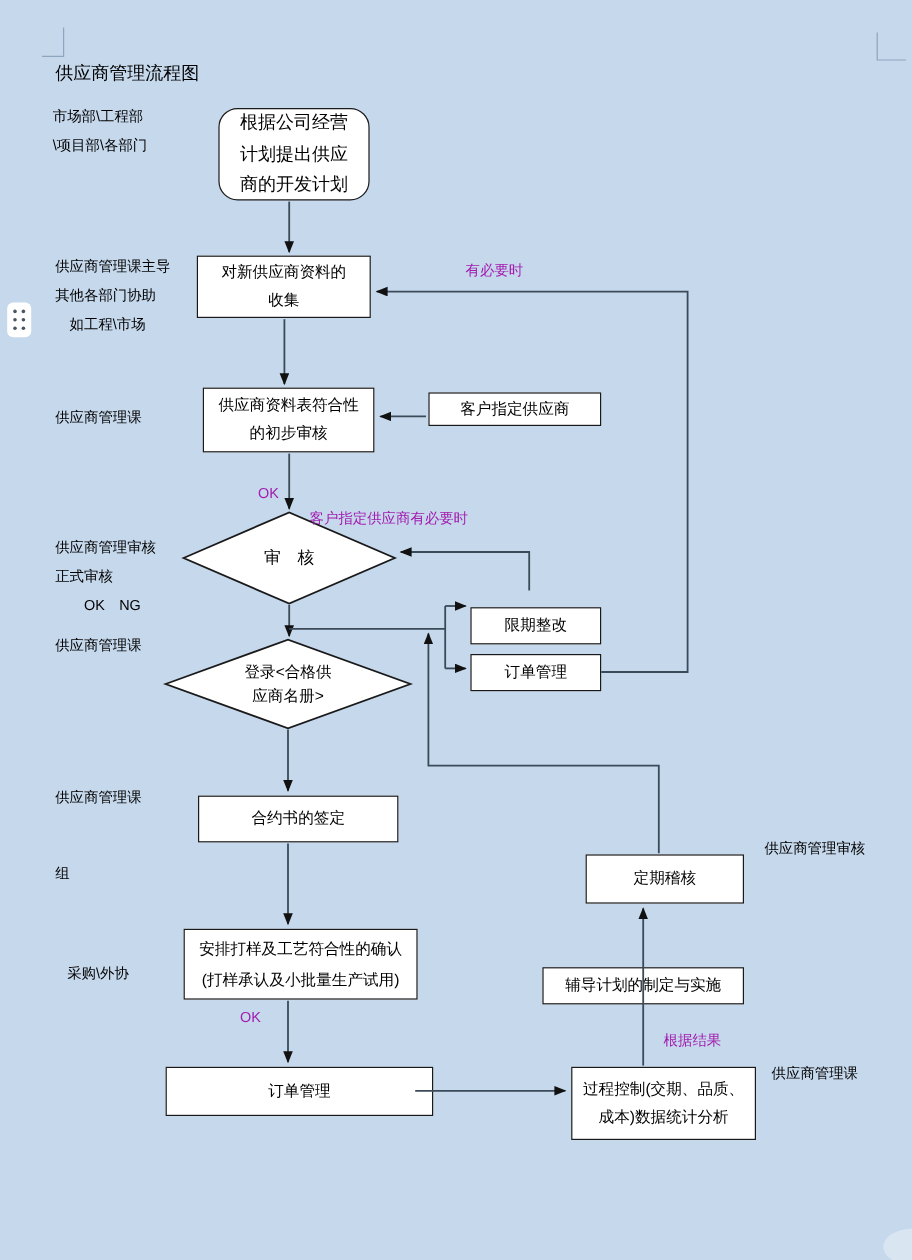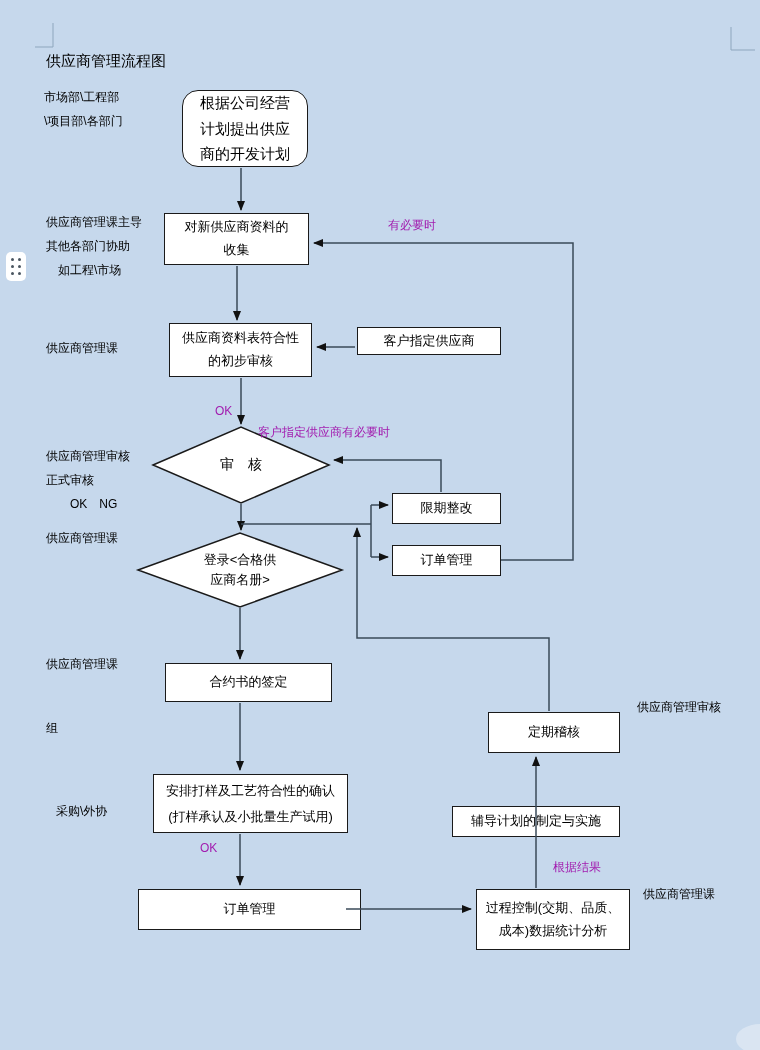--- a/index.html
+++ b/index.html
@@ -40,21 +40,21 @@
     <div id="title">供应商管理流程图</div>
 
     <div class="node rounded" style="left:182px;top:90px;width:126px;height:77px;">根据公司经营
 计划提出供应
 商的开发计划</div>
     <div class="node" style="left:164px;top:213px;width:145px;height:52px;">对新供应商资料的
 收集</div>
     <div class="node" style="left:169px;top:323px;width:143px;height:54px;">供应商资料表符合性
 的初步审核</div>
     <div class="node" style="left:357px;top:327px;width:144px;height:28px;">客户指定供应商</div>
-    <div class="node" style="left:392px;top:493px;width:109px;height:31px;">限期整改</div>
+    <div class="node" style="left:392px;top:506px;width:109px;height:31px;">限期整改</div>
     <div class="node" style="left:392px;top:545px;width:109px;height:31px;">订单管理</div>
     <div class="node" style="left:165px;top:663px;width:167px;height:39px;">合约书的签定</div>
     <div class="node" style="left:488px;top:712px;width:132px;height:41px;">定期稽核</div>
     <div class="node" style="left:153px;top:774px;width:195px;height:59px;line-height:1.95;">安排打样及工艺符合性的确认
 (打样承认及小批量生产试用)</div>
     <div class="node" style="left:452px;top:806px;width:168px;height:31px;">辅导计划的制定与实施</div>
     <div class="node" style="left:138px;top:889px;width:223px;height:41px;">订单管理</div>
     <div class="node" style="left:476px;top:889px;width:154px;height:61px;">过程控制(交期、品质、
 成本)数据统计分析</div>
 

